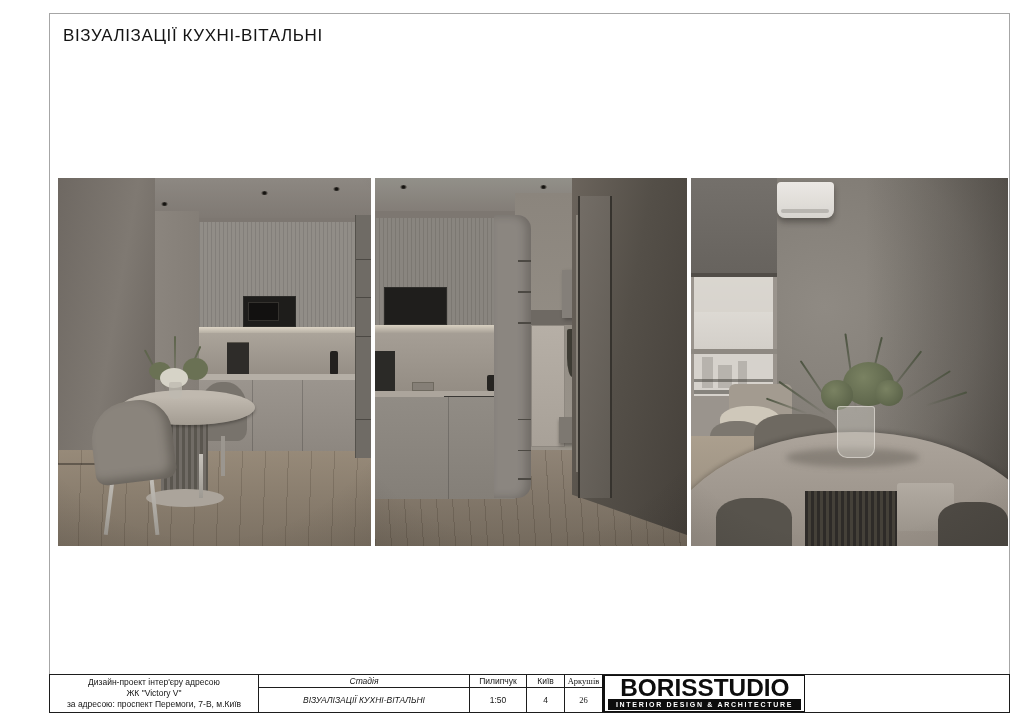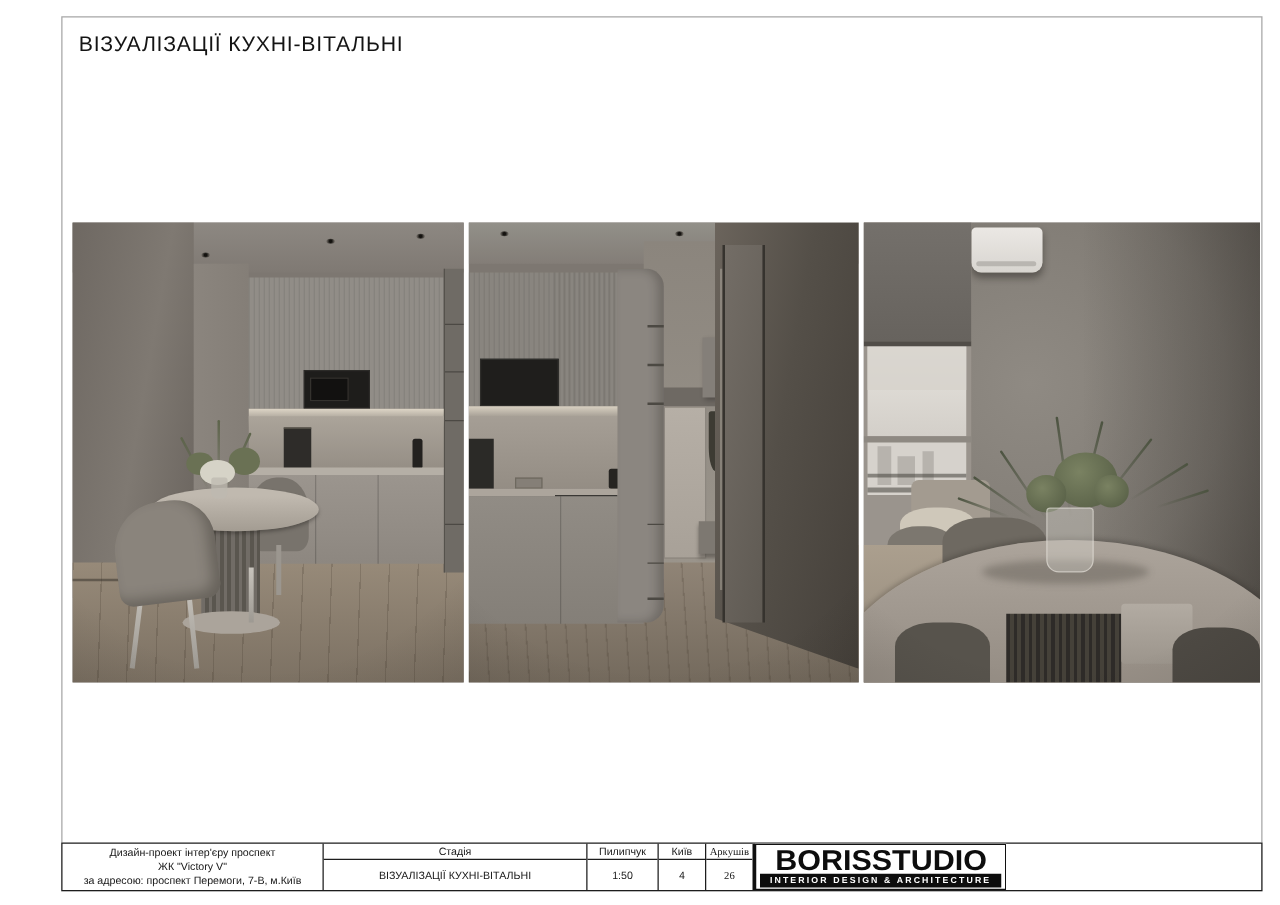--- a/index.html
+++ b/index.html
@@ -138,21 +138,21 @@
   .titleblock{position:absolute;left:-1px;right:-1px;bottom:-1px;height:39px;display:flex;
     border:1px solid #1d1d1d;background:#fff;box-sizing:border-box;}
   .tb-cell{border-left:1px solid #1d1d1d;box-sizing:border-box;}
   .tb-cell:first-child{border-left:none;}
   .tb-project{width:208px;display:flex;flex-direction:column;justify-content:center;
     text-align:center;font-size:8.5px;line-height:1.3;}
   .tb-col{display:flex;flex-direction:column;}
   .tb-head{height:12px;border-bottom:1px solid #1d1d1d;display:flex;align-items:center;
     justify-content:center;font-size:8.5px;}
   .tb-val{flex:1;display:flex;align-items:center;justify-content:center;font-size:8.5px;}
-  .w-client{width:210px;} .w-stage{width:211px;} .w-scale{width:57px;}
+  .w-client{width:210px;} .w-stage{width:211px;font-style:italic;} .w-scale{width:57px;}
   .w-sheet{width:38px;} .w-sheets{width:38px;font-family:Liberation Serif, serif;}
   .tb-logo{width:203px;display:flex;flex-direction:column;align-items:center;justify-content:center;
     border-left:2px solid #101010;box-shadow:inset 0 0 0 1px #101010;padding:2px 4px;background:#fff;}
   .logo-name{font-weight:700;font-size:23px;line-height:22px;letter-spacing:0;color:#0d0d0d;
     transform:scaleX(1.06);white-space:nowrap;}
   .logo-tagline{align-self:stretch;background:#0d0d0d;color:#fff;font-size:7px;font-weight:700;
     letter-spacing:1.7px;text-align:center;padding:2px 0 2.5px;white-space:nowrap;}
 </style>
 </head>
 <body>
@@ -288,21 +288,21 @@
       <div class="s3-vase"></div>
       <div class="s3-base"></div>
       <div class="s3-drawer"></div>
       <div class="s3-chair-l"></div>
       <div class="s3-chair-r"></div>
       <div class="vignette"></div>
     </div>
 
     <div class="titleblock">
       <div class="tb-cell tb-project">
-        <div>Дизайн-проект інтер'єру проспект</div>
+        <div>Дизайн-проект інтер'єру адресою</div>
         <div>ЖК "Victory V"</div>
         <div>за адресою: проспект Перемоги, 7-В, м.Київ</div>
       </div>
       <div class="tb-cell tb-col w-stage">
         <div class="tb-head">Стадія</div>
         <div class="tb-val">ВІЗУАЛІЗАЦІЇ КУХНІ-ВІТАЛЬНІ</div>
       </div>
       <div class="tb-cell tb-col w-scale">
         <div class="tb-head">Пилипчук</div>
         <div class="tb-val">1:50</div>

